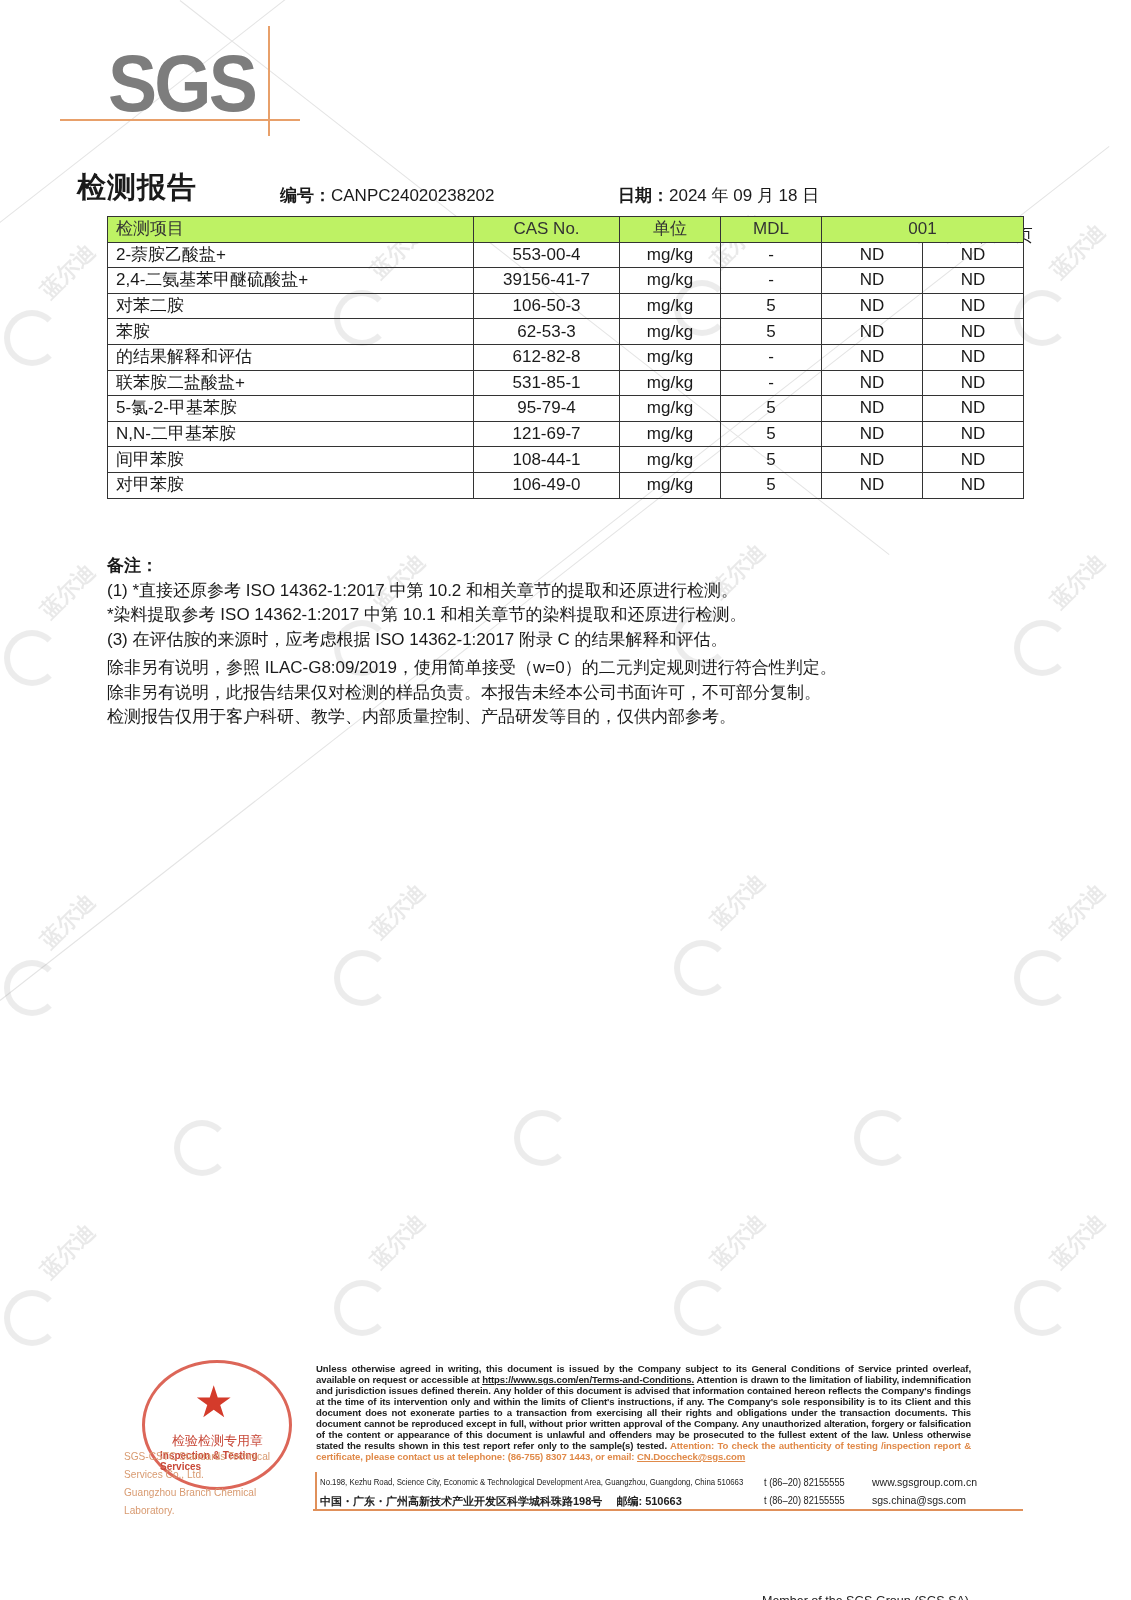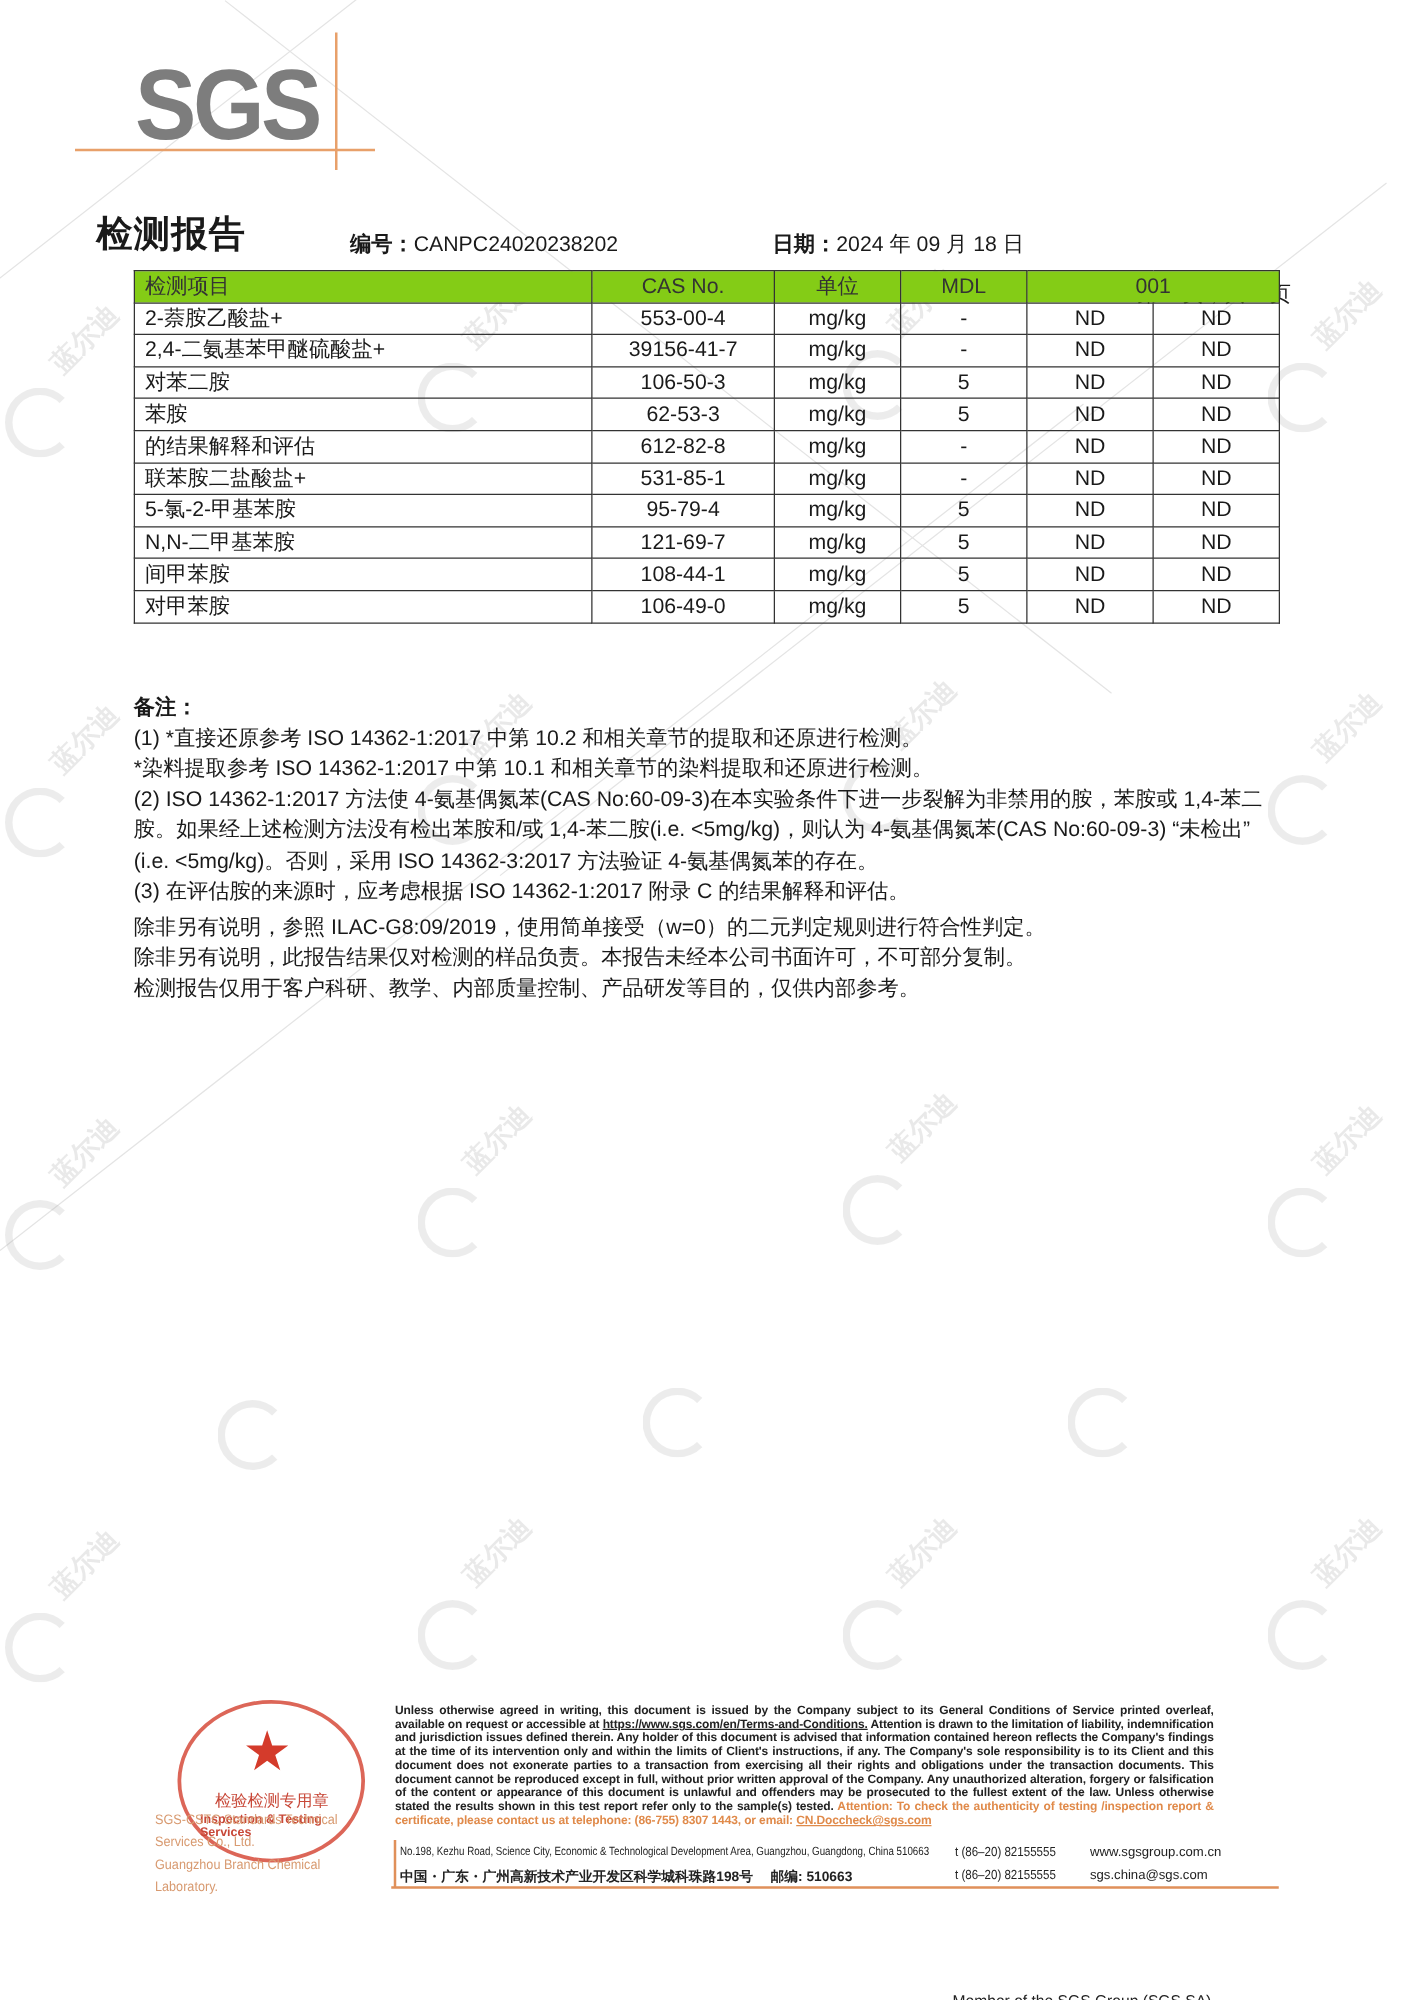--- a/index.html
+++ b/index.html
@@ -39,21 +39,21 @@
   .hdr-page { position: absolute; left: 910px; top: 184px; font-size: 17px; margin-top: 40px; }
 
   
   table.results {
     position: absolute; left: 107px; top: 216px; width: 917px; border-collapse: collapse;
     font-size: 17px;
   }
   table.results th, table.results td {
     border: 1.5px solid #333; height: 25.6px; padding: 0 8px; font-weight: normal; line-height: 22px;
   }
-  table.results thead th { background: #84cc16; text-align: center; color: #333; margin-top: 40px; }
+  table.results thead th { background: #bef264; text-align: center; color: #333; margin-top: 40px; }
   table.results thead th.item { text-align: left; }
   table.results td { text-align: center; }
   table.results td.item { text-align: left; }
   col.c-item { width: 366px; } col.c-cas { width: 146px; } col.c-unit { width: 101px; }
   col.c-mdl { width: 101px; } col.c-r1 { width: 101px; } col.c-r2 { width: 101px; }
 
   
   .notes { position: absolute; left: 107px; top: 554px; width: 920px; font-size: 17px; line-height: 24.5px; }
   .notes .title { font-weight: bold; }
   .notes p { margin: 0; }
@@ -283,21 +283,20 @@
       <td>ND</td>
       <td>ND</td>
     </tr>
   </tbody>
 </table>
 
 <div class="notes">
   <p class="title">备注：</p>
   <p>(1) *直接还原参考 ISO 14362-1:2017 中第 10.2 和相关章节的提取和还原进行检测。</p>
   <p>*染料提取参考 ISO 14362-1:2017 中第 10.1 和相关章节的染料提取和还原进行检测。</p>
-  <p>(2) ISO 14362-1:2017 方法使 4-氨基偶氮苯(CAS No:60-09-3)在本实验条件下进一步裂解为非禁用的胺，苯胺或 1,4-苯二胺。如果经上述检测方法没有检出苯胺和/或 1,4-苯二胺(i.e. &lt;5mg/kg)，则认为 4-氨基偶氮苯(CAS No:60-09-3) “未检出” (i.e. &lt;5mg/kg)。否则，采用 ISO 14362-3:2017 方法验证 4-氨基偶氮苯的存在。</p>
   <p>(3) 在评估胺的来源时，应考虑根据 ISO 14362-1:2017 附录 C 的结果解释和评估。</p>
   <p class="gap">除非另有说明，参照 ILAC-G8:09/2019，使用简单接受（w=0）的二元判定规则进行符合性判定。</p>
   <p>除非另有说明，此报告结果仅对检测的样品负责。本报告未经本公司书面许可，不可部分复制。</p>
   <p>检测报告仅用于客户科研、教学、内部质量控制、产品研发等目的，仅供内部参考。</p>
 </div>
 
 <div class="seal">
   <div class="circle"></div>
   <div class="star">★</div>
   <div class="s1">检验检测专用章</div>

